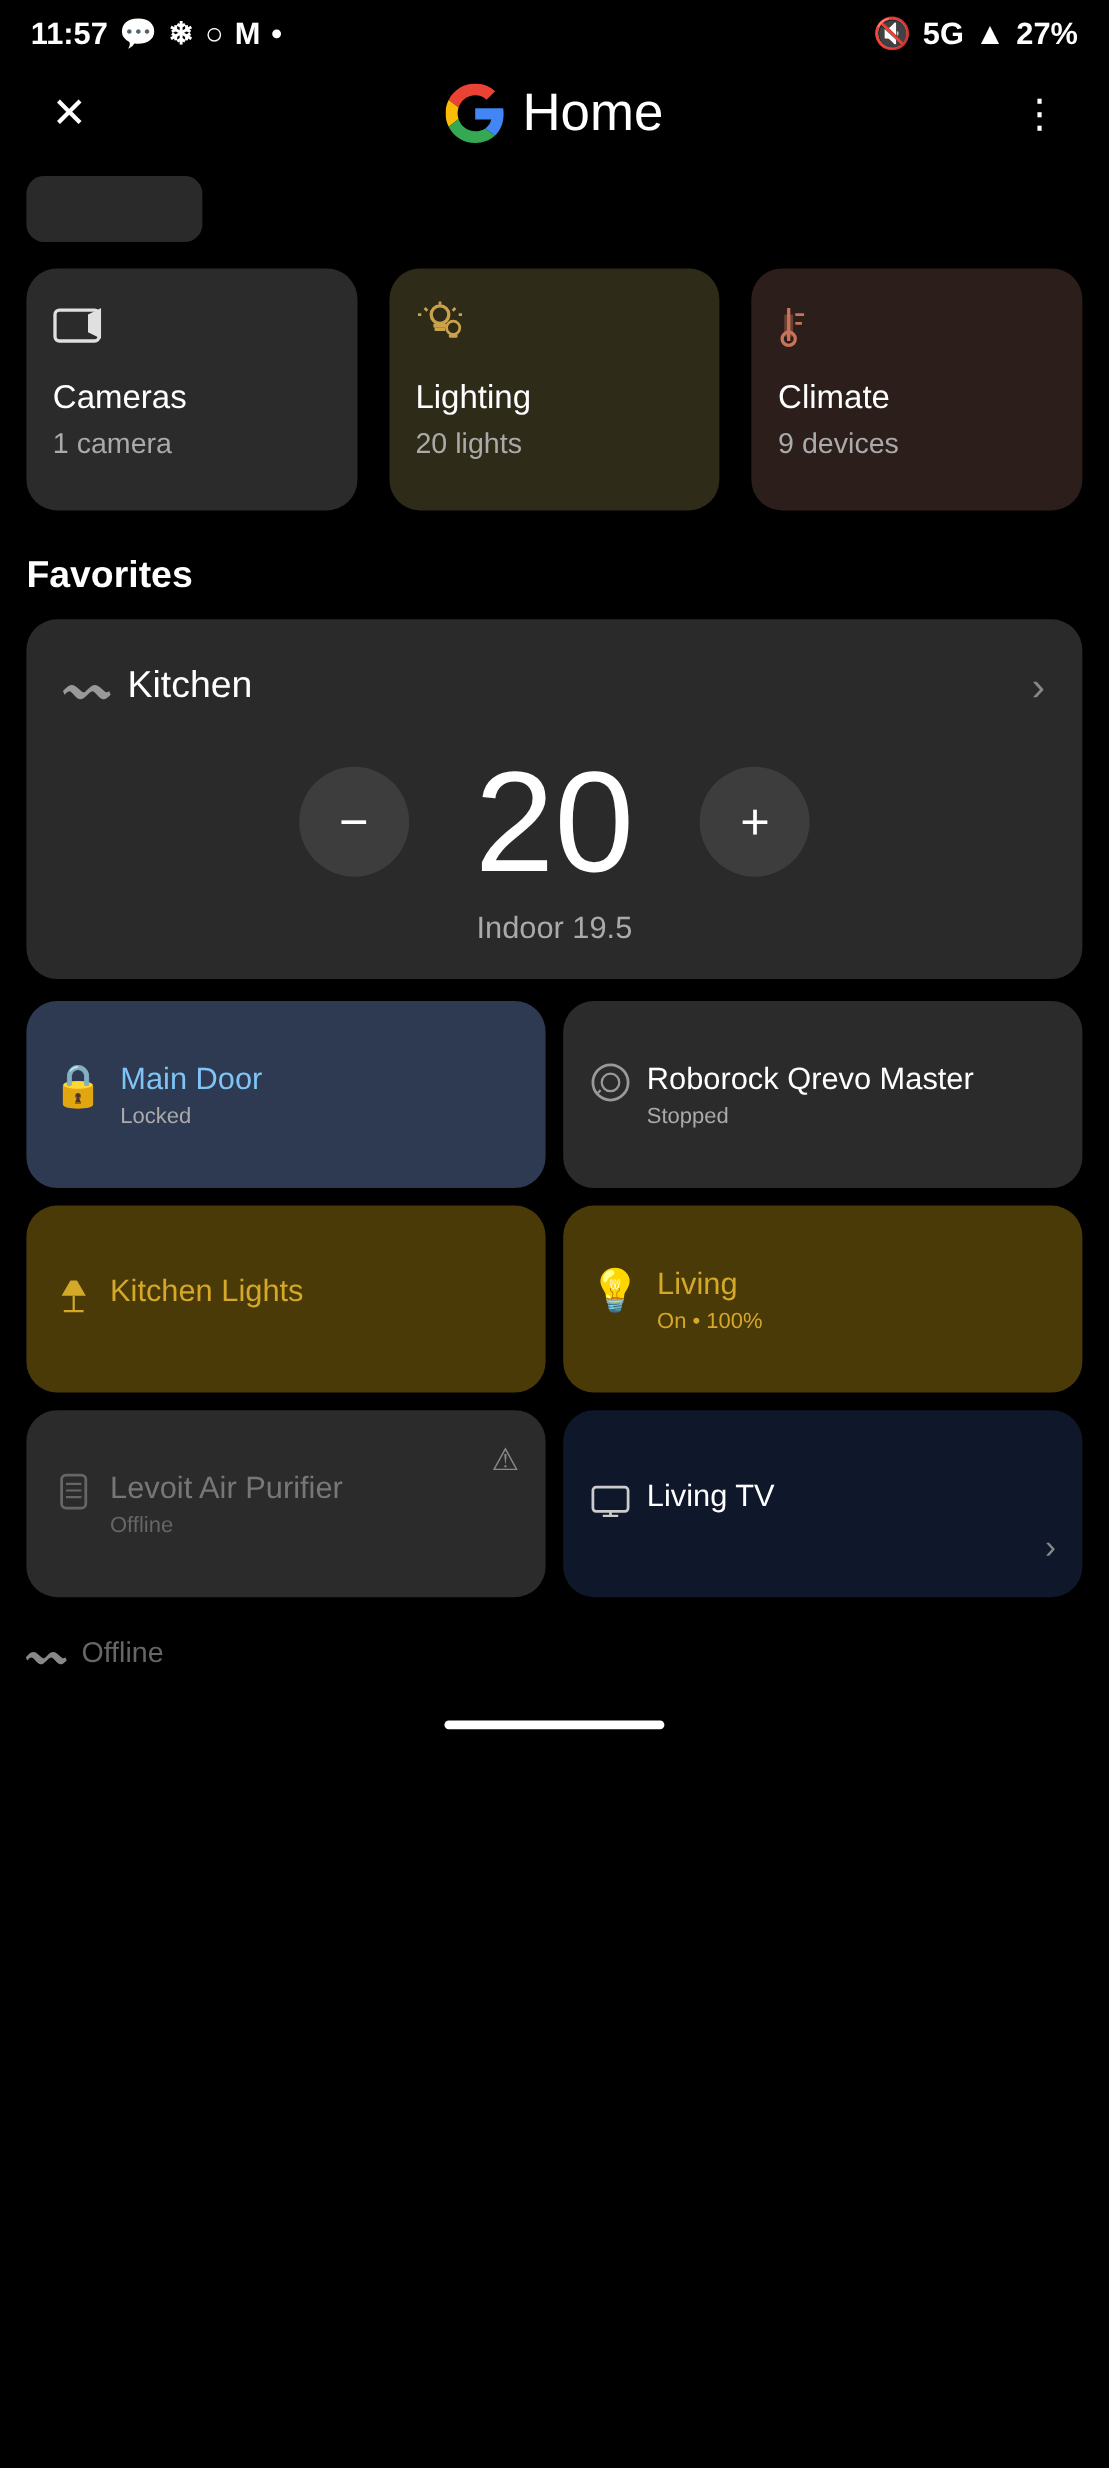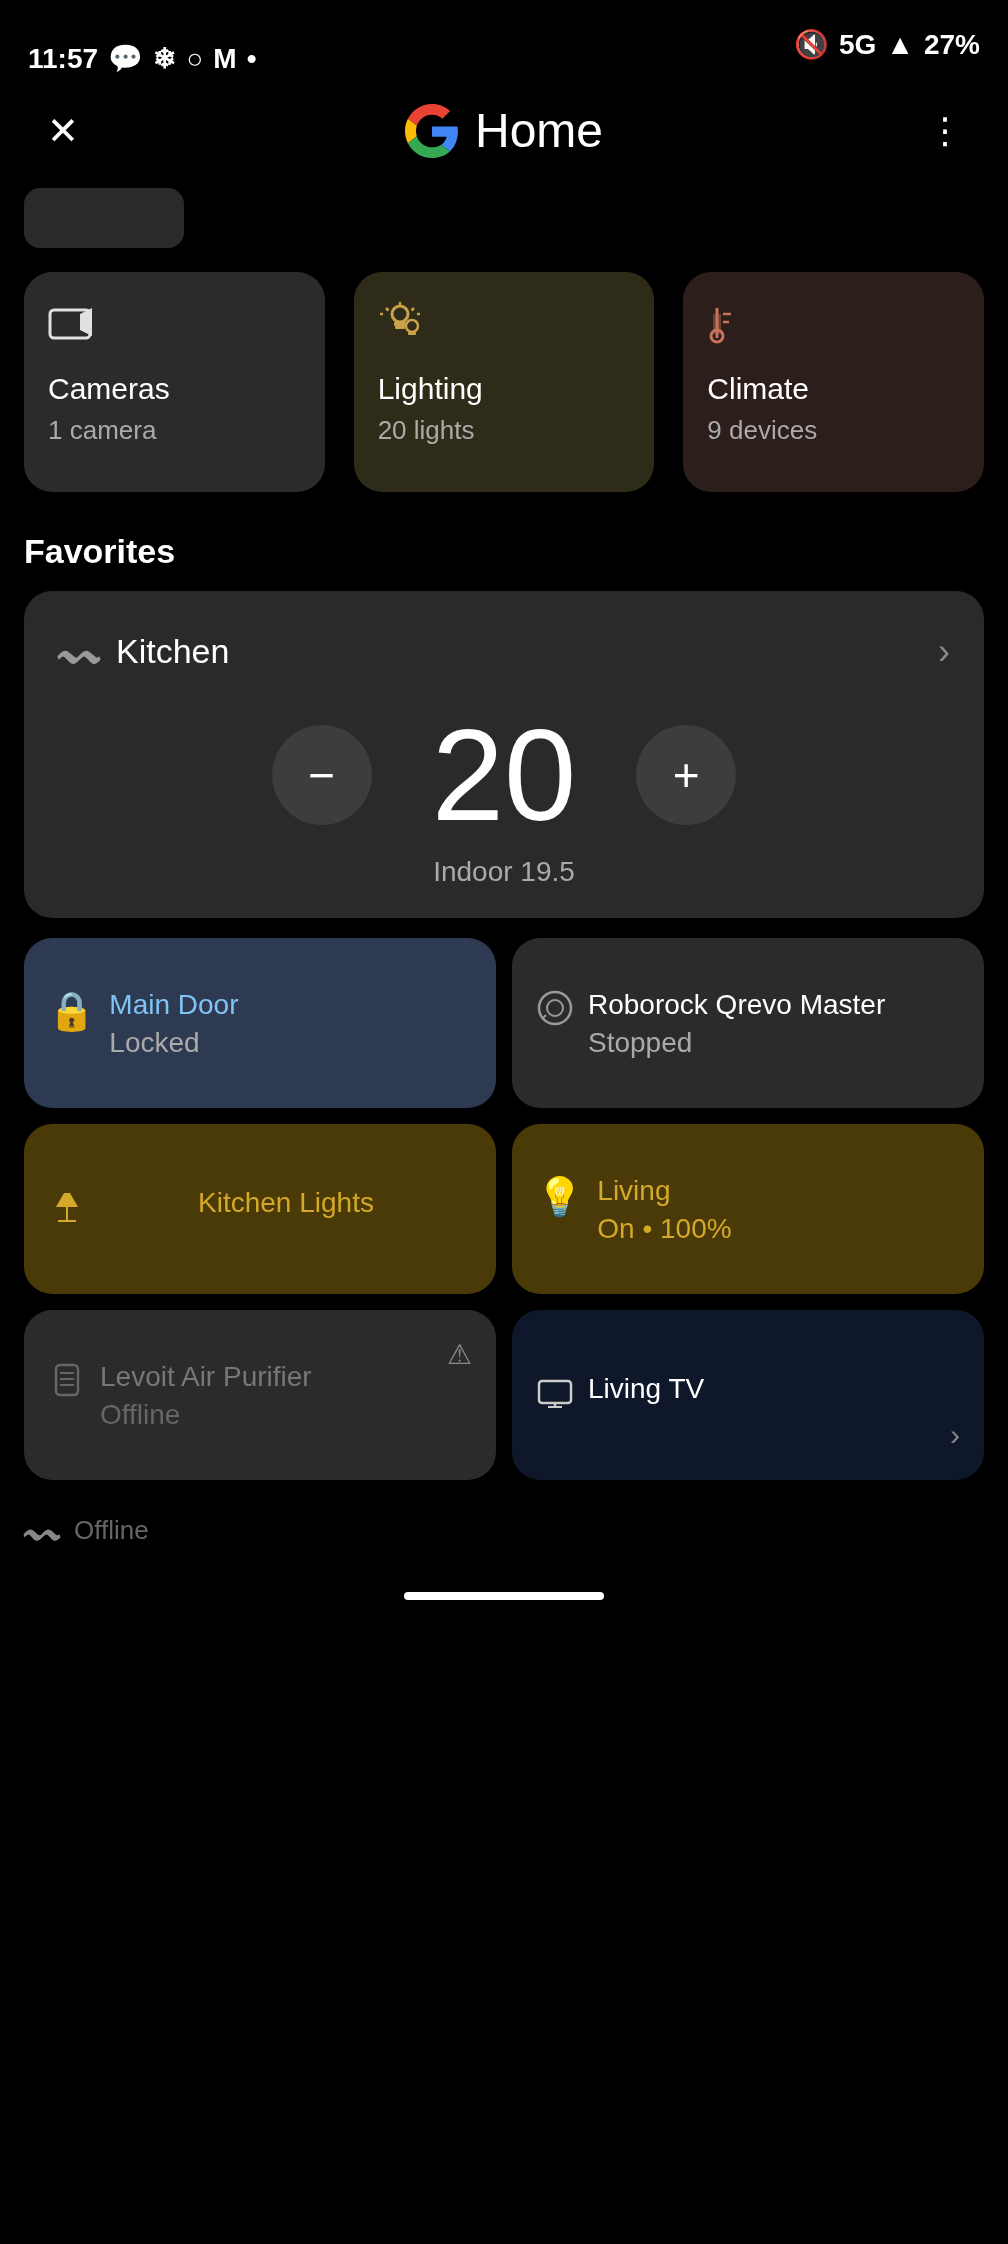--- a/index.html
+++ b/index.html
@@ -15,21 +15,21 @@
 
     
     .status-bar {
       display: flex;
       justify-content: space-between;
       align-items: center;
       padding: 14px 28px 8px;
       font-size: 28px;
       font-weight: 600;
     }
-    .status-left { display: flex; align-items: center; gap: 10px; margin-top: 28px; }
+    .status-left { display: flex; align-items: center; gap: 10px; }
     .status-right { display: flex; align-items: center; gap: 10px; }
 
     
     .header {
       display: flex;
       align-items: center;
       justify-content: space-between;
       padding: 20px 36px 30px;
     }
     .header-center {
@@ -203,21 +203,21 @@
       min-height: 170px;
       display: flex;
       flex-direction: column;
       justify-content: center;
       gap: 10px;
       cursor: pointer;
       position: relative;
     }
     .fav-card.main-door { background: #2d3a52; }
     .fav-card.roborock { background: #2b2b2b; justify-content: center; }
-    .fav-card.kitchen-lights { background: #4a3a08; text-align: center; }
+    .fav-card.kitchen-lights { background: #4a3a08; }
     .fav-card.living { background: #4a3a08; }
     .fav-card.levoit { background: #2b2b2b; }
     .fav-card.living-tv { background: #0f172a; }
 
     .fav-card-row {
       display: flex;
       align-items: flex-start;
       gap: 14px;
     }
     .fav-icon {
@@ -237,21 +237,21 @@
       font-size: 28px;
       font-weight: 500;
       line-height: 1.3;
     }
     .fav-name.active { color: #d4a828; }
     .fav-name.locked-color { color: #7fc4f5; }
     .fav-name.normal { color: #fff; }
     .fav-name.offline { color: #777; }
 
     .fav-status {
-      font-size: 28px;
+      font-size: 20px;
       margin-top: 4px;
     }
     .fav-status.active { color: #d4a828; }
     .fav-status.locked-status { color: #aaa; }
     .fav-status.normal { color: #aaa; }
     .fav-status.offline { color: #666; }
 
     .fav-chevron {
       position: absolute;
       right: 24px;

